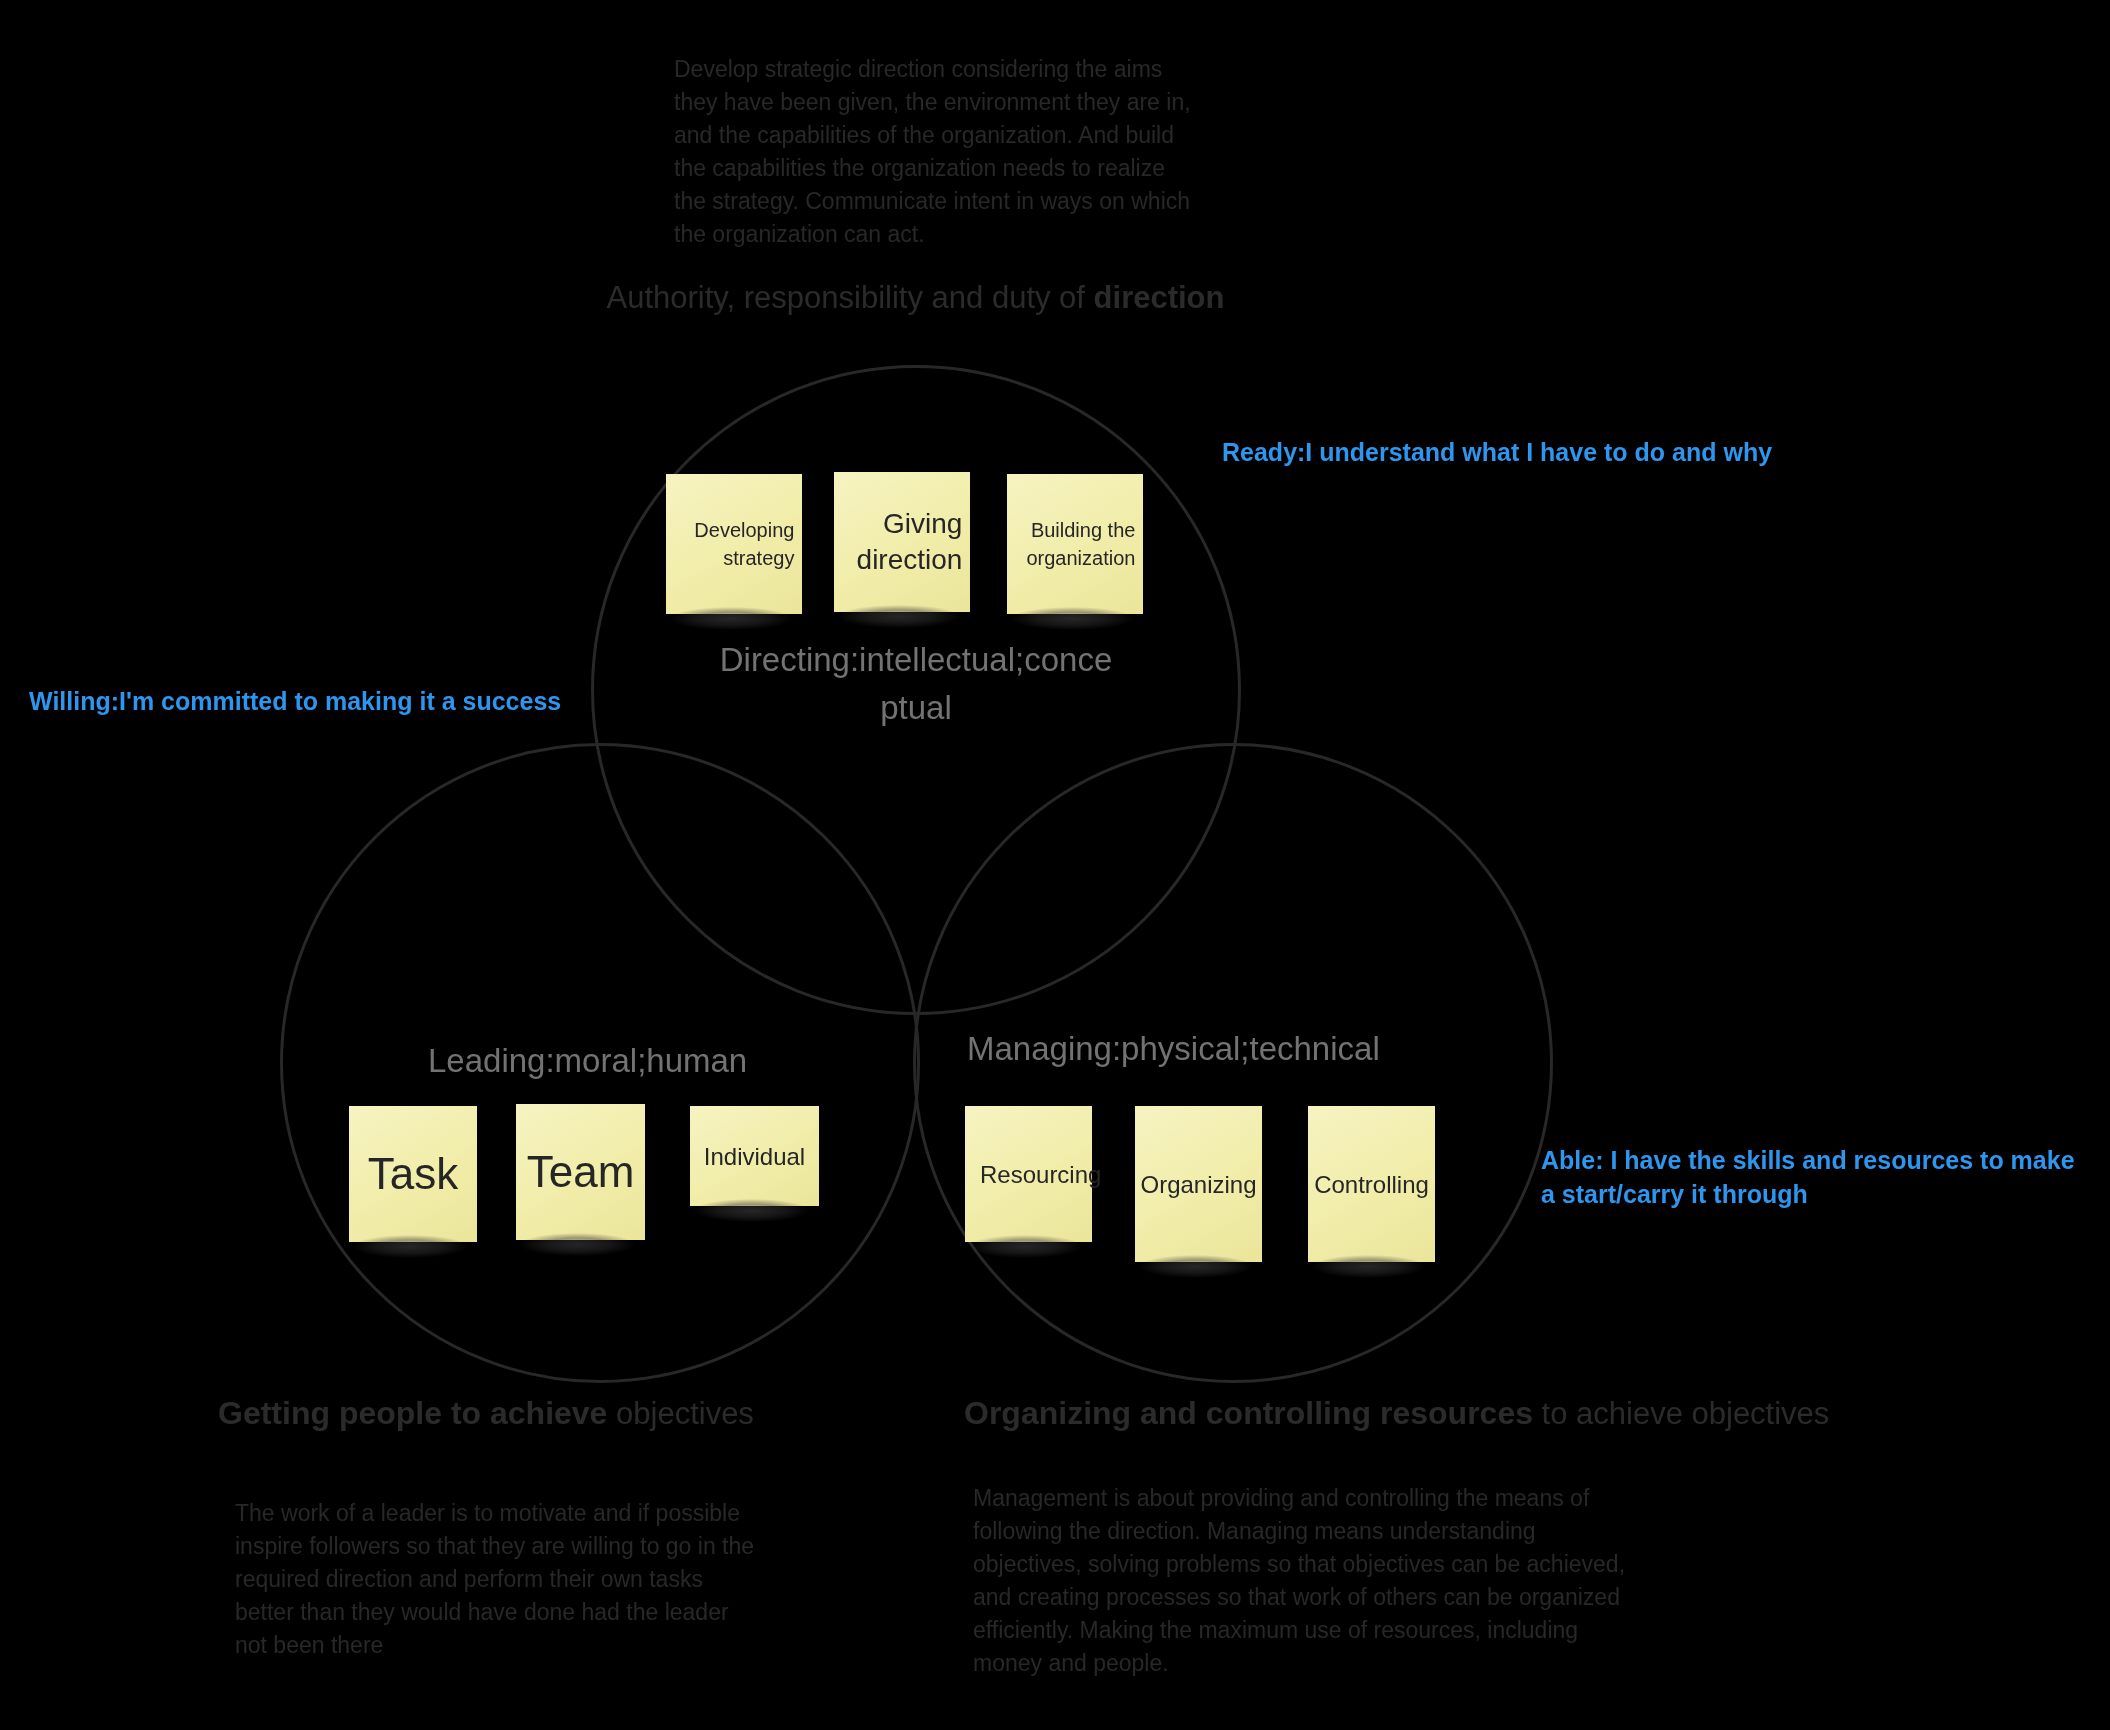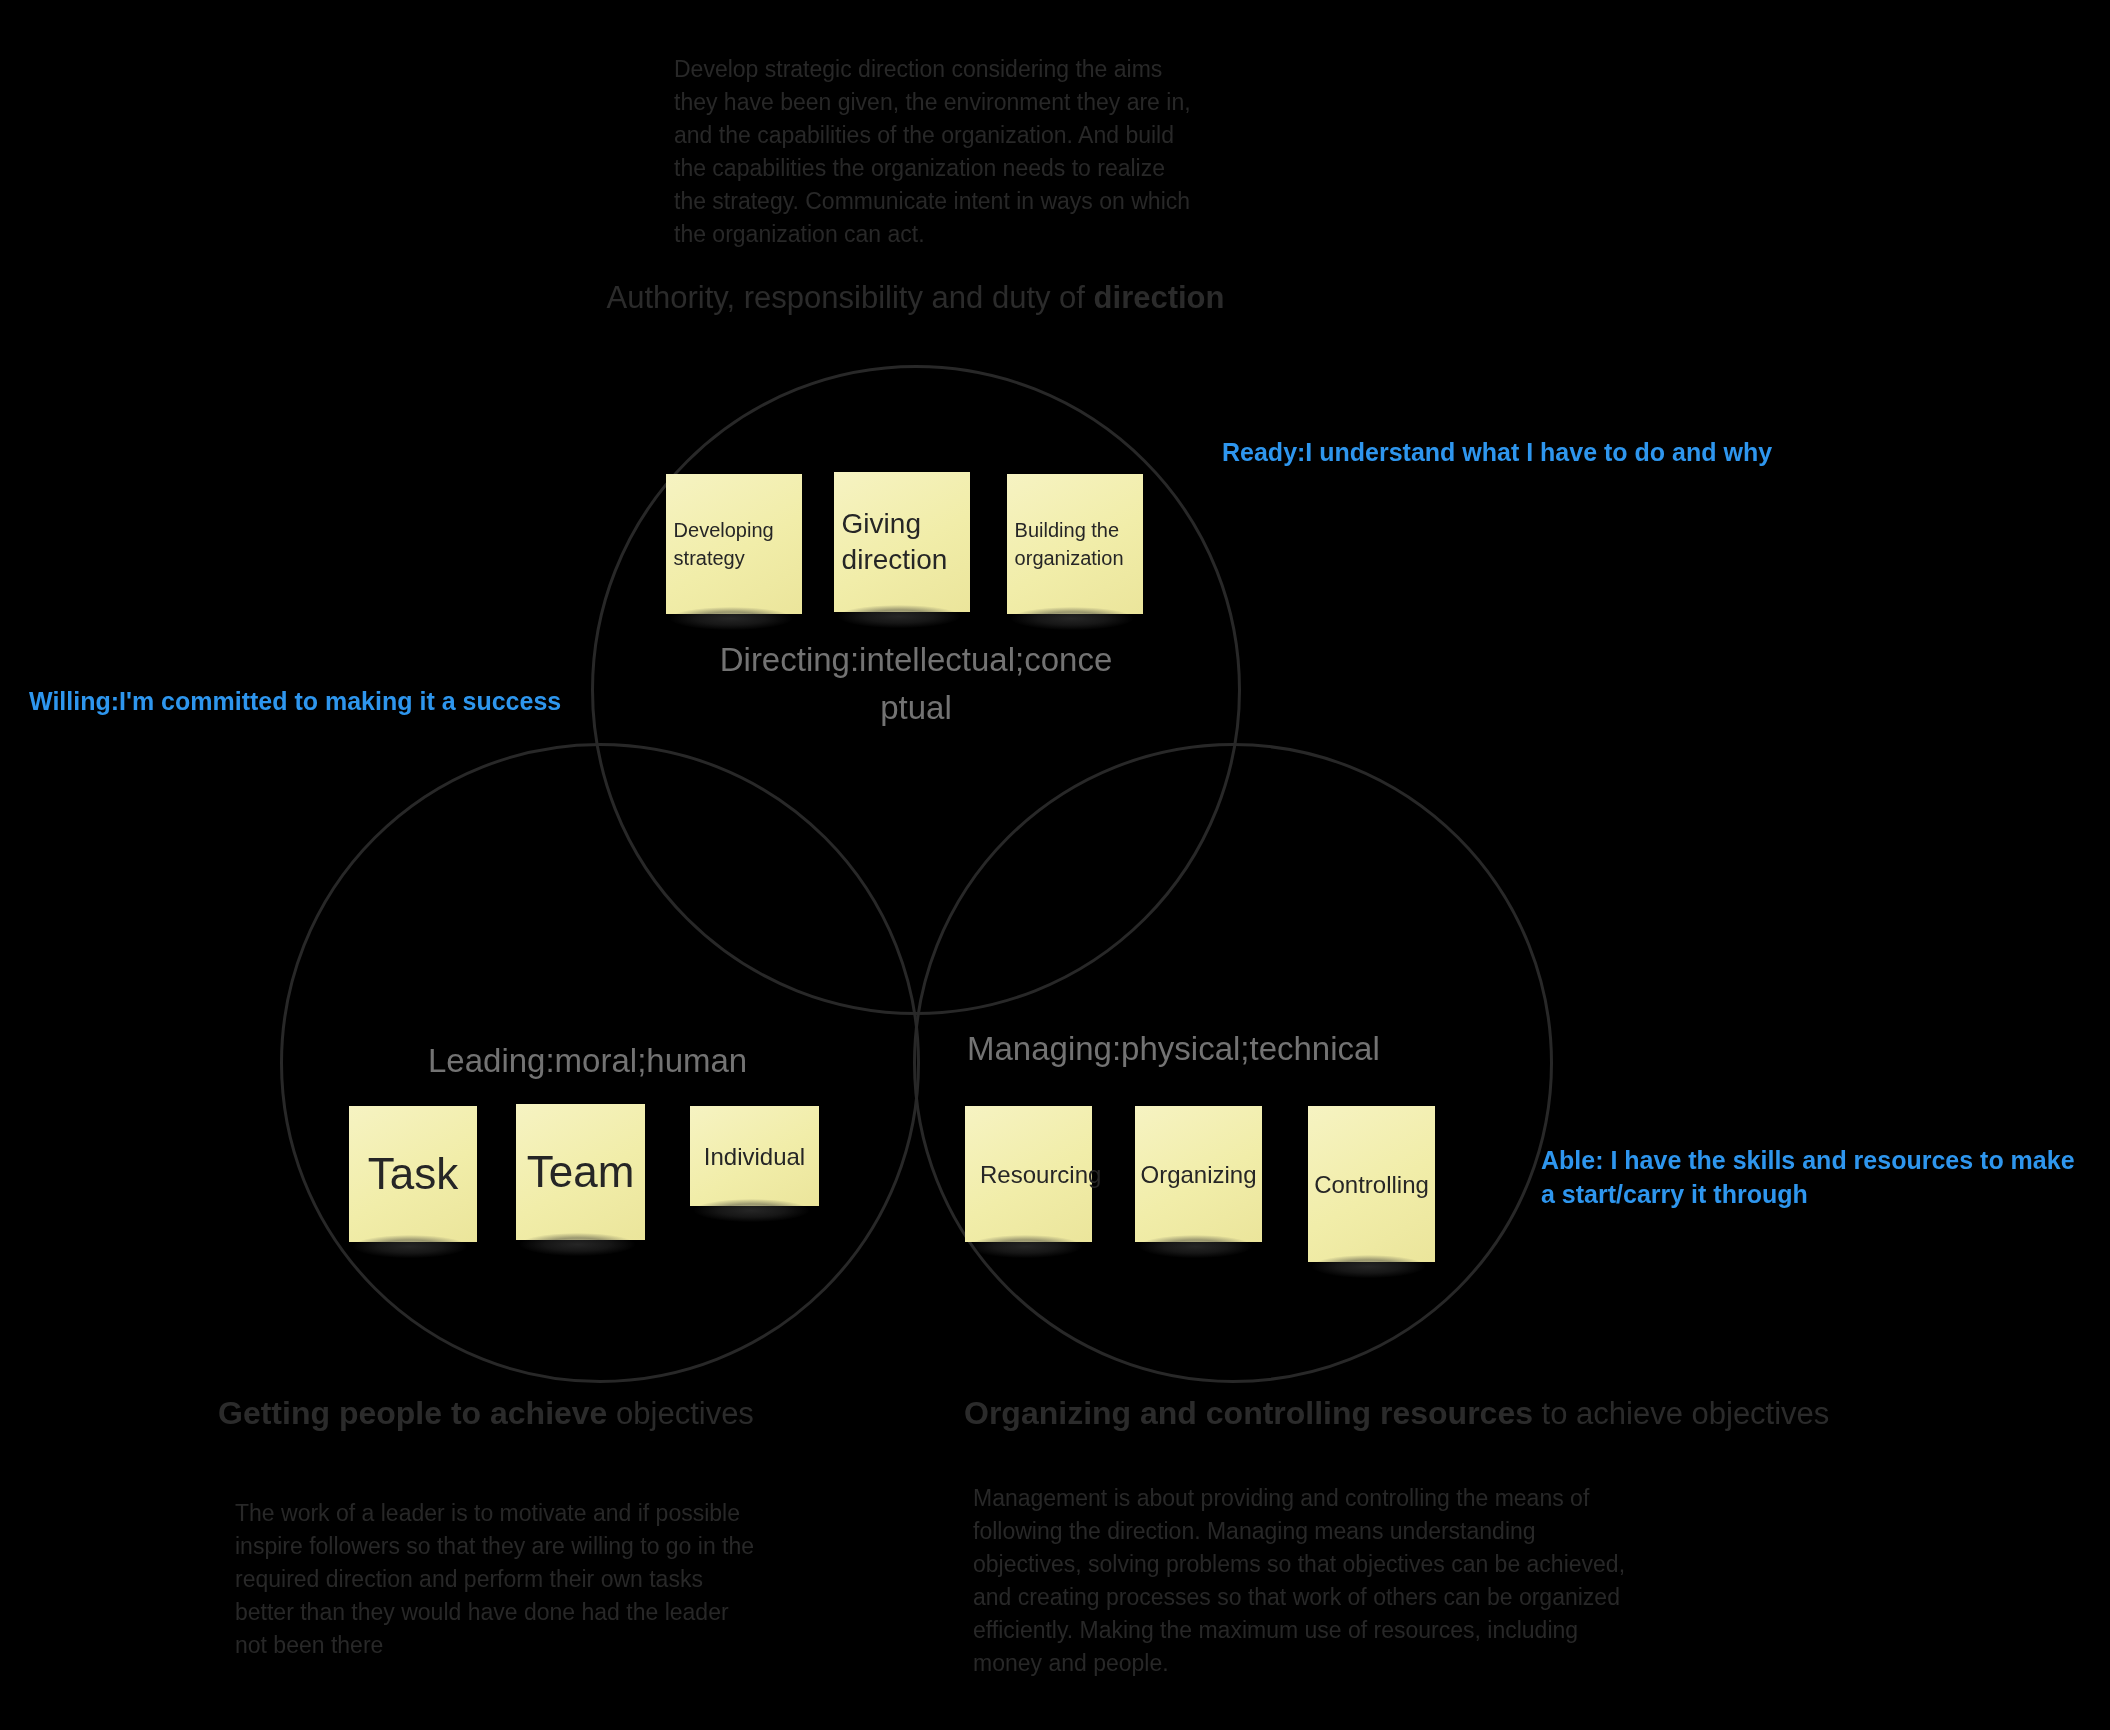--- a/index.html
+++ b/index.html
@@ -79,21 +79,21 @@
   .blue-note.able    { left: 1541px; top: 1143px; }
 
   
   .note {
     position: absolute;
     background: linear-gradient(150deg, #f6f3c2 0%, #f1eda9 55%, #ebe59b 100%);
     color: #262626;
     display: flex;
     align-items: center;
     justify-content: center;
-    text-align: left;
+    text-align: right;
     padding: 7.6px;
     box-sizing: border-box;
   }
   .note::after {
     content: "";
     position: absolute;
     left: 3.8px;
     right: 9.6px;
     bottom: -16.3px;
     height: 23px;
@@ -111,21 +111,21 @@
   
   .note.n-t1 { left: 666px;  top: 474px;  width: 136px; height: 140px; }
   .note.n-t2 { left: 834px;  top: 472px;  width: 136px; height: 140px; }
   .note.n-t3 { left: 1007px; top: 474px;  width: 136px; height: 140px; }
   
   .note.n-l1 { left: 349px;  top: 1106px; width: 128px; height: 136px; }
   .note.n-l2 { left: 516px;  top: 1104px; width: 129px; height: 136px; }
   .note.n-l3 { left: 690px;  top: 1106px; width: 129px; height: 100px; }
   
   .note.n-r1 { left: 965px; top: 1106px; width: 127px; height: 136px; padding-left: 32px; }
-  .note.n-r2 { left: 1135px; top: 1106px; width: 127px; height: 136px; }
+  .note.n-r2 { left: 1135px; top: 1106px; width: 127px; height: 156px; }
   .note.n-r3 { left: 1308px; top: 1106px; width: 127px; height: 156px; }
 </style>
 </head>
 <body>
 
 <div class="stage">
 
   <div class="desc top">Develop strategic direction considering the aims they have been given, the environment they are in, and the capabilities of the organization. And build the capabilities the organization needs to realize the strategy. Communicate intent in ways on which the organization can act.</div>
 
   <div class="big-title title-main">

